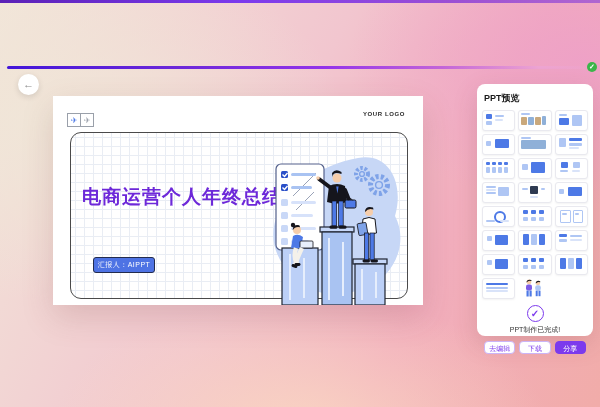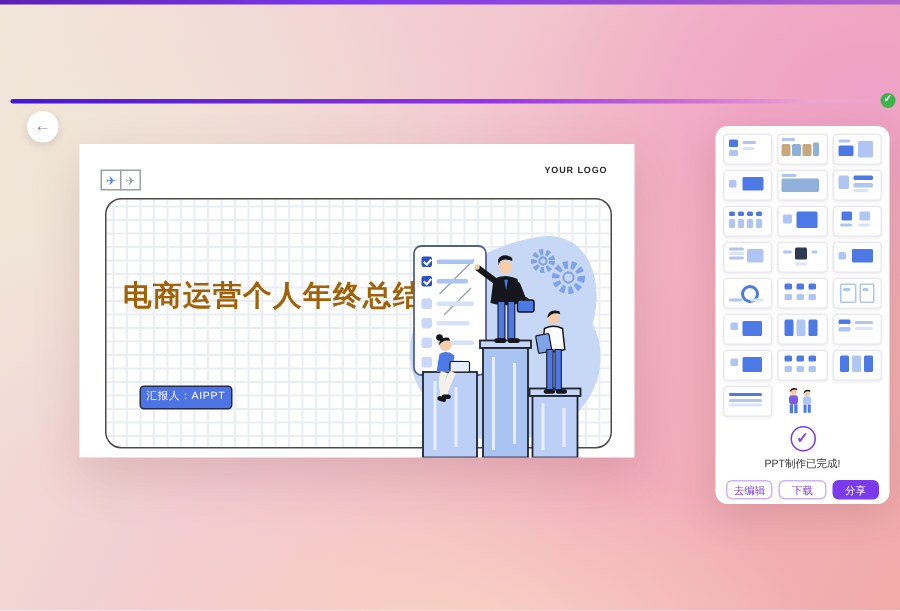--- a/index.html
+++ b/index.html
@@ -27,21 +27,21 @@
   .plane-row{position:absolute;left:14px;top:17px;display:flex;}
   .plane-box{width:12px;height:12px;border:1px solid #9aa0aa;display:flex;align-items:center;justify-content:center;
     font-size:8px;background:#fff;}
   .plane-box:first-child{margin-right:-1px;}
   .plane-blue{color:#4D79E6;}
   .plane-gray{color:#9aa0aa;}
   .logo{position:absolute;right:18px;top:15px;font-size:6px;font-weight:bold;letter-spacing:.6px;color:#2a2a2a;}
   .frame{position:absolute;left:17px;top:36px;width:336px;height:165px;border:1px solid #4a4a4a;border-radius:11px;
     background-image:linear-gradient(#E9EDF4 1px,transparent 1px),linear-gradient(90deg,#E9EDF4 1px,transparent 1px);
     background-size:9px 9px;background-position:4px 4px;}
-  .slide-title{position:absolute;left:29px;top:88px;font-size:19px;font-weight:bold;color:#a16207;letter-spacing:1px;}
+  .slide-title{position:absolute;left:29px;top:88px;font-size:19px;font-weight:bold;color:#6d28d9;letter-spacing:1px;}
   .presenter-badge{position:absolute;left:40px;top:161px;width:60px;height:14px;background:#4E73E4;
     border:1.5px solid #232C4E;border-radius:3px;color:#fff;font-size:7px;line-height:14px;text-align:center;letter-spacing:.5px;}
   .illus{position:absolute;left:210px;top:52px;width:145px;height:157px;}
   
   .sidebar{position:absolute;left:477px;top:84px;width:116px;height:252px;background:#fff;border-radius:8px;
     box-shadow:0 8px 24px rgba(120,60,60,.18);padding:5px 5px 6px 5px;box-sizing:border-box;}
   .sidebar-title{font-size:9px;font-weight:bold;color:#1b1b1b;margin:3px 0 5px 2px;}
   .thumb-grid{display:grid;grid-template-columns:repeat(3,1fr);gap:3px;}
   .thumb{position:relative;height:19px;background:#fff;border:1px solid #E9E9EF;border-radius:3px;
     box-shadow:0 1px 2px rgba(0,0,0,.05);overflow:hidden;cursor:pointer;}
@@ -152,20 +152,21 @@
       <rect x="37" y="93" width="13" height="7" rx="1" fill="#E8EFFB" stroke="#15151C" stroke-width=".8"></rect>
       <path d="M33 100 q-3 9 1 16" stroke="#F4F1EA" stroke-width="4.5" fill="none"></path>
       <path d="M39 100 q-4 8 -7 17" stroke="#F4F1EA" stroke-width="4.5" fill="none"></path>
       <rect x="31.5" y="115" width="6" height="3" rx="1.4" fill="#15151C"></rect>
       <rect x="28.5" y="116.5" width="6" height="3" rx="1.4" fill="#15151C" transform="rotate(18 31.5 118)"></rect>
     </g>
   </svg>
 </div>
 
 <div class="sidebar">
+  <div class="sidebar-title">PPT预览</div>
   <div class="thumb-grid">
       <div class="thumb">
         <i style="left: 3px; top: 3px; width: 6px; height: 5px; background: rgb(77, 121, 230);"></i>
         <i style="left: 3px; top: 10px; width: 6px; height: 4px; background: rgb(175, 198, 244);"></i>
         <i style="left: 12px; top: 4px; width: 9px; height: 2px; background: rgb(175, 198, 244);"></i>
         <i style="left: 12px; top: 8px; width: 8px; height: 2px; background: rgb(217, 227, 249);"></i>
       </div>
       <div class="thumb">
         <i style="left: 2px; top: 2px; width: 9px; height: 2px; background: rgb(175, 198, 244);"></i>
         <i style="left: 2px; top: 6px; width: 6px; height: 8px; background: rgb(201, 168, 124);"></i>

